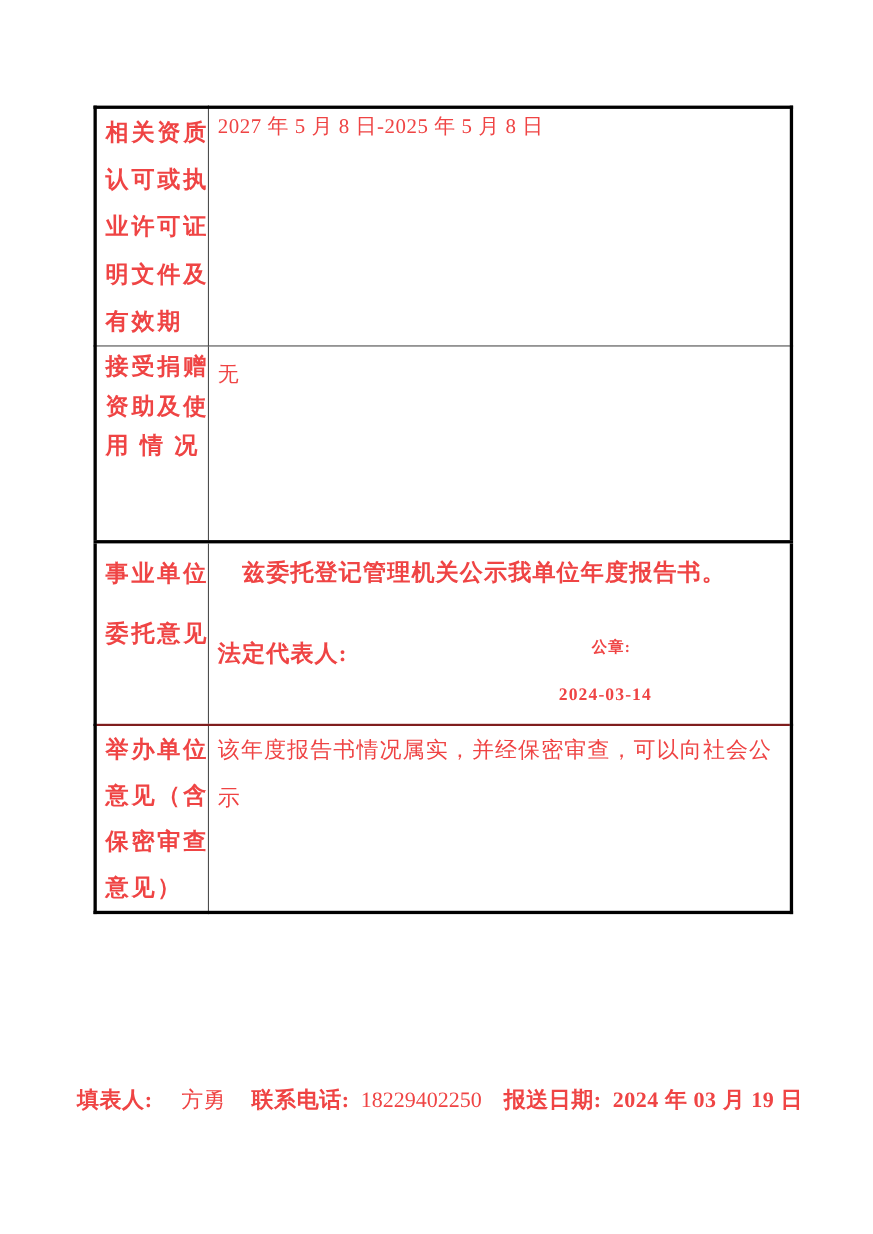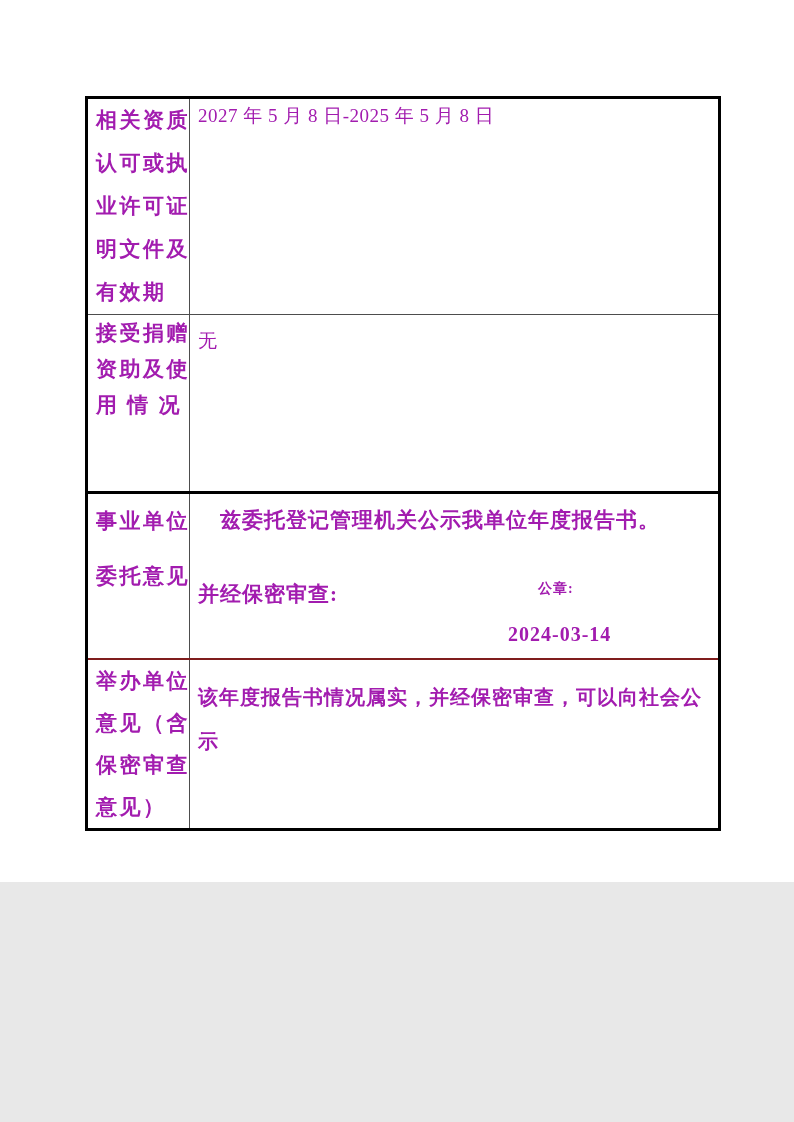--- a/index.html
+++ b/index.html
@@ -3,25 +3,25 @@
 <meta charset="utf-8">
 <style>
   html, body {
     margin: 0;
     padding: 0;
     background: #e8e8e8;
   }
   .page {
     position: relative;
     width: 794px;
-    height: 882px;
+    height: 1122px;
     margin: 0 auto;
     background: #ffffff;
     overflow: hidden;
-    color: #a21caf;
+    color: #ef4444;
     font-family: "Liberation Serif", "DejaVu Serif", serif;
   }
   table.report-table {
     position: absolute;
     left: 85px;
     top: 96px;
     width: 633px;
     border-collapse: collapse;
     table-layout: fixed;
     border: 3px solid #000;
@@ -95,27 +95,27 @@
     left: 348px;
     font-weight: bold;
     font-size: 14px;
     letter-spacing: 1px;
   }
   .commission-date {
     position: absolute;
     top: 129px;
     left: 318px;
     font-weight: bold;
-    font-size: 20px;
+    font-size: 16px;
     letter-spacing: 1px;
   }
 
   td.sponsor-cell {
-    padding: 15px 14px 0 8px;
-    font-weight: bold;
+    padding: 0 14px 0 8px;
+    font-weight: normal;
     font-size: 20px;
     letter-spacing: 1px;
     line-height: 44px;
     word-break: break-all;
   }
 
   .form-footer {
     position: absolute;
     left: 70px;
     top: 985px;
@@ -170,32 +170,40 @@
       </td>
     </tr>
 
     <tr class="r-commission">
       <td class="label-cell">
         <div class="label-line">事业单位</div>
         <div class="label-line">委托意见</div>
       </td>
       <td class="commission-cell">
         <div class="commission-statement">兹委托登记管理机关公示我单位年度报告书。</div>
-        <div class="legal-rep-label">并经保密审查:</div>
+        <div class="legal-rep-label">法定代表人:</div>
         <div class="seal-label">公章:</div>
         <div class="commission-date">2024-03-14</div>
       </td>
     </tr>
 
     <tr class="r-sponsor">
       <td class="label-cell">
         <div class="label-line">举办单位</div>
         <div class="label-line">意见（含</div>
         <div class="label-line">保密审查</div>
         <div class="label-line center-line">意见）</div>
       </td>
       <td class="sponsor-cell">该年度报告书情况属实，并经保密审查，可以向社会公示</td>
     </tr>
   </tbody>
     </table>
 
+  <div class="form-footer">
+    <span class="f-bold">填表人:</span>
+    <span class="f-regular g26">方勇</span>
+    <span class="f-bold g24">联系电话:</span>
+    <span class="f-regular g10">18229402250</span>
+    <span class="f-bold g20">报送日期:</span>
+    <span class="f-bold g10">2024 年 03 月 19 日</span>
+  </div>
 
 </div>
 
 </body></html>

